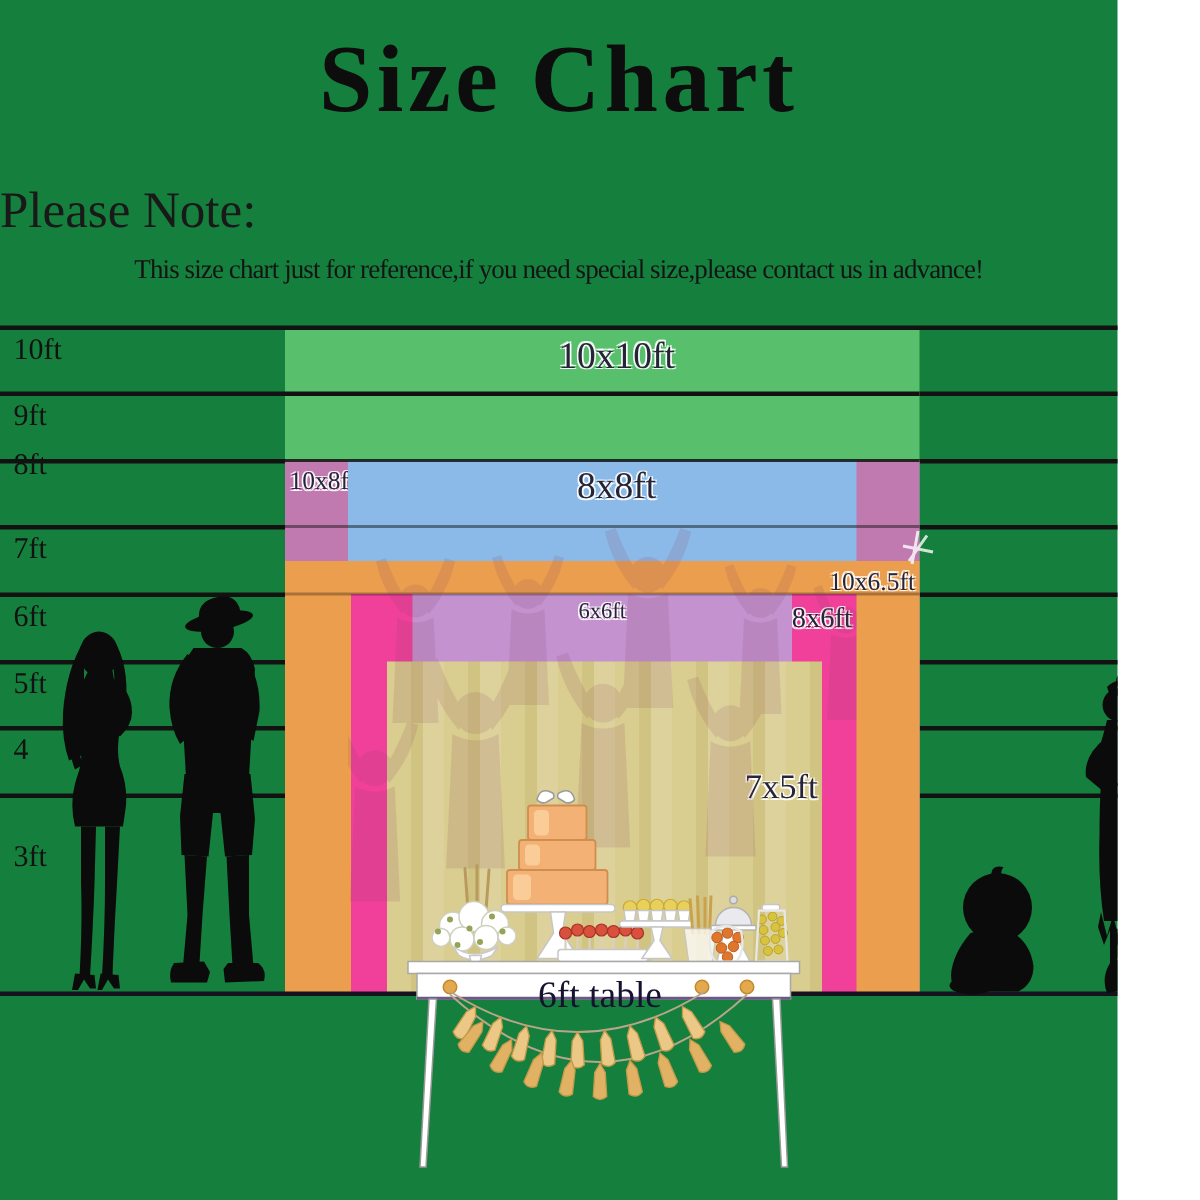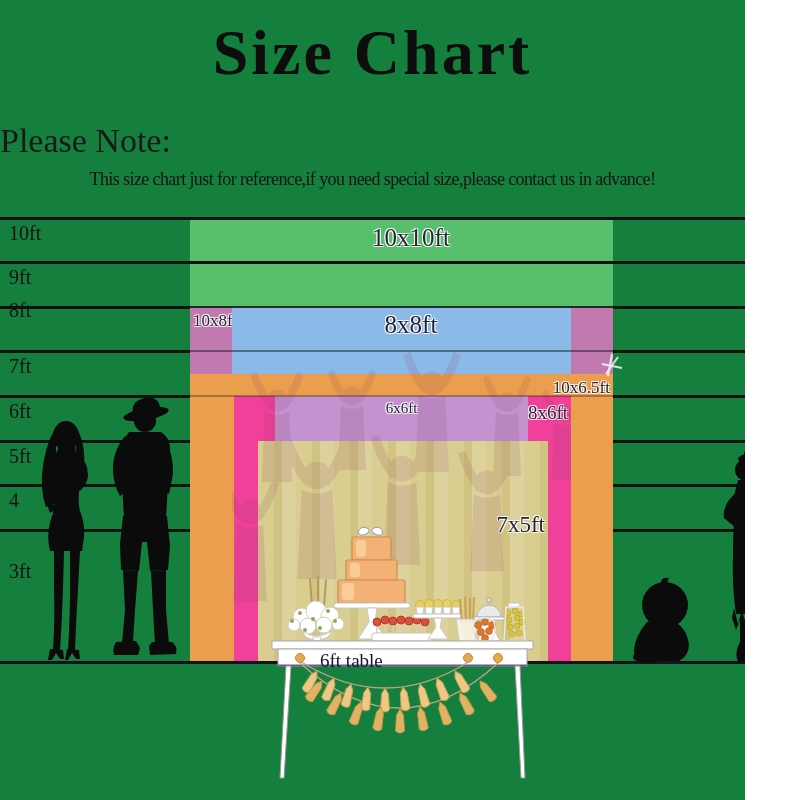--- a/index.html
+++ b/index.html
@@ -39,22 +39,22 @@
   
   .crowd{position:absolute;left:232px;top:318px;z-index:22;opacity:.14;}
   .floor{position:absolute;left:0;top:661px;width:800px;height:3px;background:#16121e;z-index:30;}
   .sparkle{position:absolute;left:598px;top:352px;z-index:31;opacity:.8;}
   .sil{position:absolute;z-index:40;}
   .sil-woman-l{left:18px;top:419px;}
   .sil-man-l{left:92px;top:396px;}
   .sil-girl-r{left:700px;top:448px;}
   .sil-baby-r{left:627px;top:576px;}
   .table-scene{position:absolute;left:250px;top:495px;z-index:50;}
-  .table-label{position:absolute;left:320px;top:650px;width:160px;text-align:left;
-               font-size:19px;color:#17122e;z-index:55;}
+  .table-label{position:absolute;left:320px;top:650px;width:160px;text-align:center;
+               font-size:25px;color:#17122e;z-index:55;}
 </style>
 </head>
 <body>
 
 <div class="page">
 
   <div class="title">Size Chart</div>
   <div class="note-heading">Please Note:</div>
   <div class="notice">This size chart just for reference,if you need special size,please contact us in advance!</div>
 

